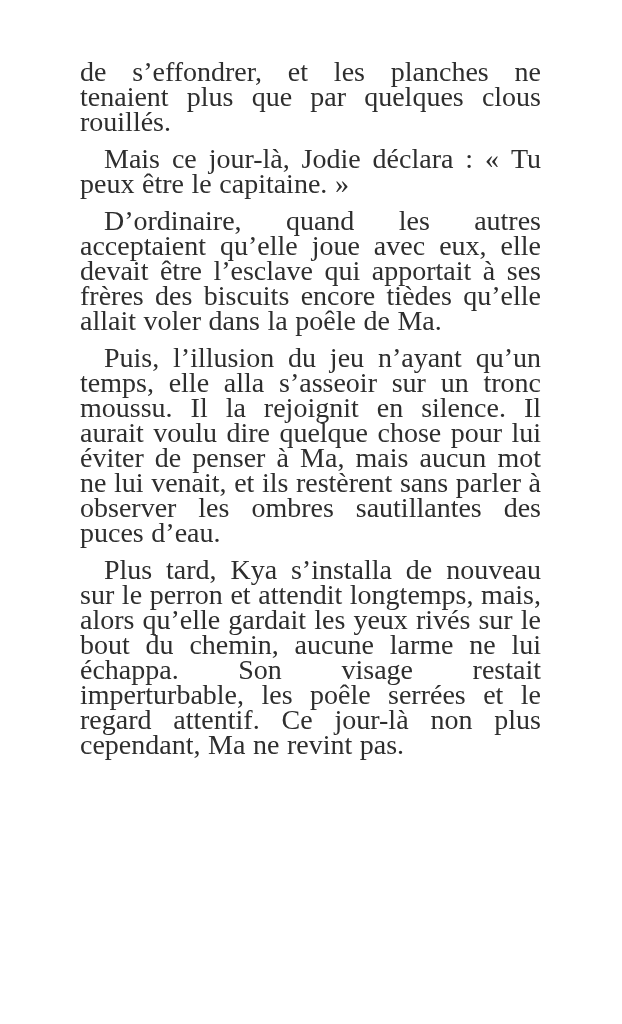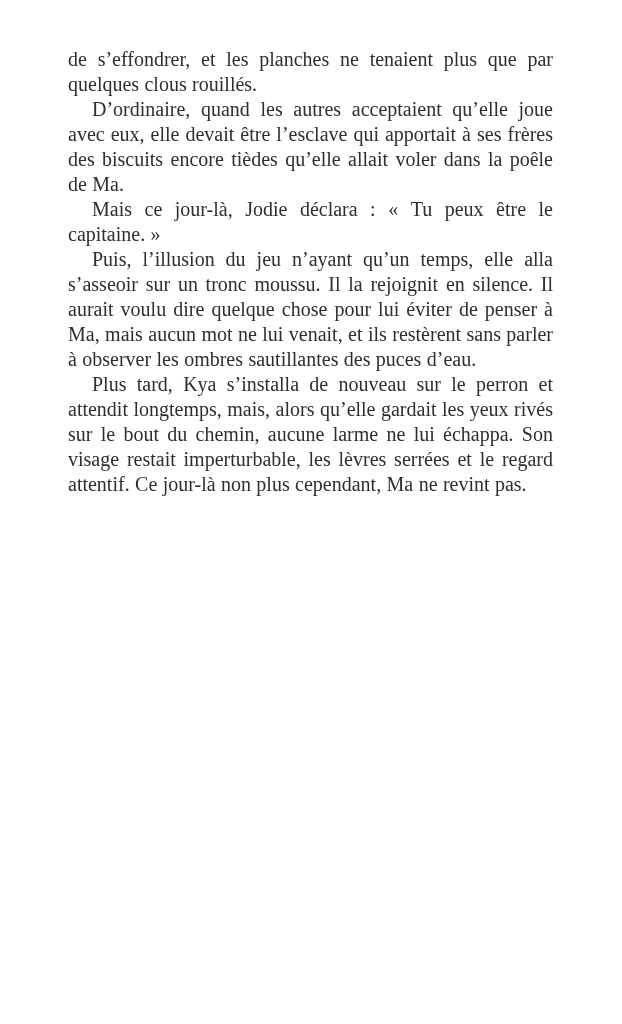--- a/index.html
+++ b/index.html
@@ -17,37 +17,37 @@
     box-sizing: border-box;
     width: 622px;
     height: 1024px;
     background: #ffffff;
     padding: 47px 69px 0 68px;
   }
   .text-block {
     width: 485px;
   }
   .text-block p {
-    margin: 0;
+    margin: 12px;
     font-family: "Liberation Serif", "DejaVu Serif", serif;
-    font-size: 20px;
+    font-size: 28px;
     line-height: 25px;
     color: #2e2e2e;
     text-align: justify;
     text-indent: 24px;
     word-spacing: 0.02em;
   }
   .text-block p.continuation {
     text-indent: 0;
   }
 </style>
 </head>
 <body>
 
 <div class="book-page">
   <div class="text-block">
     <p class="continuation">de s’effondrer, et les planches ne tenaient plus que par quelques clous rouillés.</p>
+    <p>Mais ce jour-là, Jodie déclara&nbsp;: «&nbsp;Tu peux être le capitaine.&nbsp;»</p>
     <p>D’ordinaire, quand les autres acceptaient qu’elle joue avec eux, elle devait être l’esclave qui apportait à ses frères des biscuits encore tièdes qu’elle allait voler dans la poêle de Ma.</p>
-    <p>Mais ce jour-là, Jodie déclara&nbsp;: «&nbsp;Tu peux être le capitaine.&nbsp;»</p>
     <p>Puis, l’illusion du jeu n’ayant qu’un temps, elle alla s’asseoir sur un tronc moussu. Il la rejoignit en silence. Il aurait voulu dire quelque chose pour lui éviter de penser à Ma, mais aucun mot ne lui venait, et ils restèrent sans parler à observer les ombres sautillantes des puces d’eau.</p>
-    <p>Plus tard, Kya s’installa de nouveau sur le perron et attendit longtemps, mais, alors qu’elle gardait les yeux rivés sur le bout du chemin, aucune larme ne lui échappa. Son visage restait imperturbable, les lèvres serrées et le regard attentif. Ce jour-là non plus cependant, Ma ne revint pas.</p>
+    <p>Plus tard, Kya s’installa de nouveau sur le perron et attendit longtemps, mais, alors qu’elle gardait les yeux rivés sur le bout du chemin, aucune larme ne lui échappa. Son visage restait imperturbable, les poêle serrées et le regard attentif. Ce jour-là non plus cependant, Ma ne revint pas.</p>
   </div>
 </div>
 
 </body></html>

